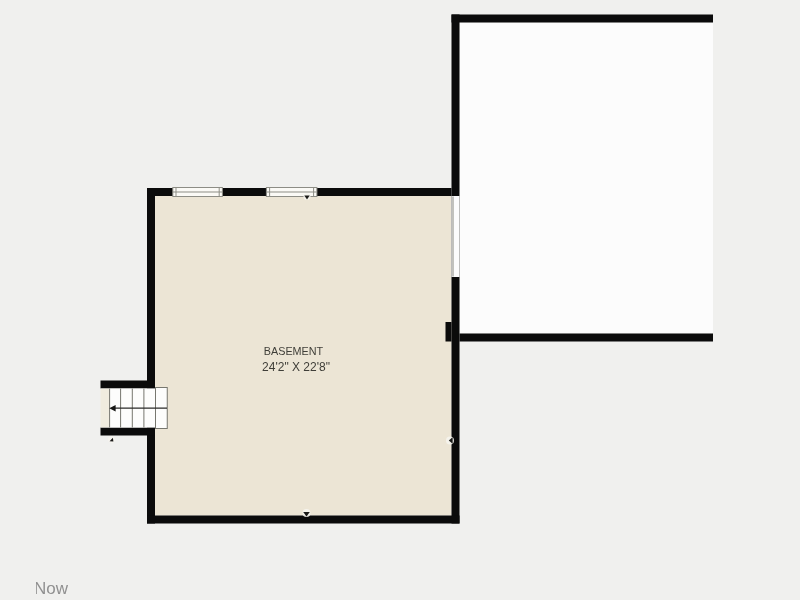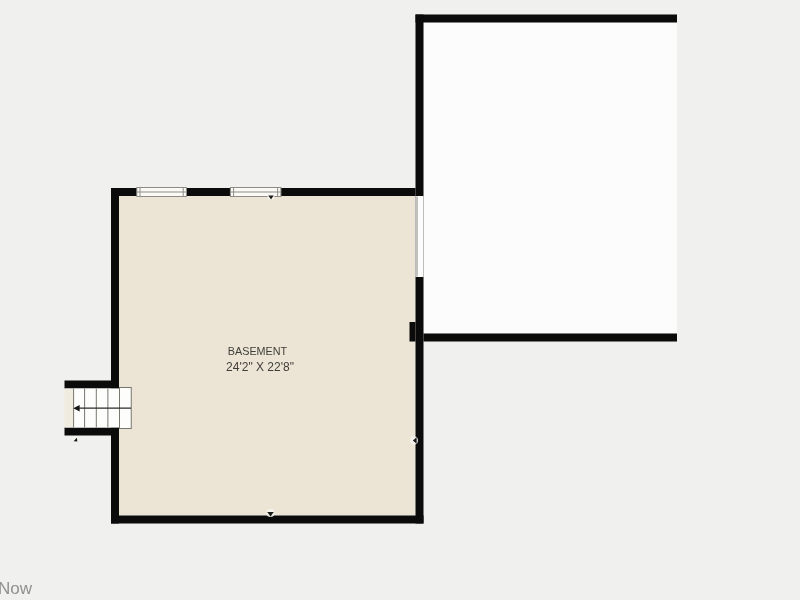--- a/index.html
+++ b/index.html
@@ -1,16 +1,16 @@
 <!DOCTYPE html>
 <html><head>
 <meta charset="utf-8">
 <style>
 html,body{margin:0;padding:0;background:#f0f0ee;}
-.page{position:relative;width:677px;height:600px;background:#b91c1c;overflow:hidden;font-family:"Liberation Sans",sans-serif;}
+.page{position:relative;width:677px;height:600px;background:#b91c1c;overflow:hidden;font-family:"Liberation Sans",sans-serif;margin-left:36px;}
 svg{display:block;}
 </style>
 </head>
 <body>
 <div class="page">
 <svg width="800" height="600" viewBox="0 0 800 600">
 
 <rect x="0" y="0" width="800" height="600" fill="#f0f0ee"></rect>
 
 <rect x="423.5" y="22.5" width="302" height="311" fill="#fcfcfc"></rect>

